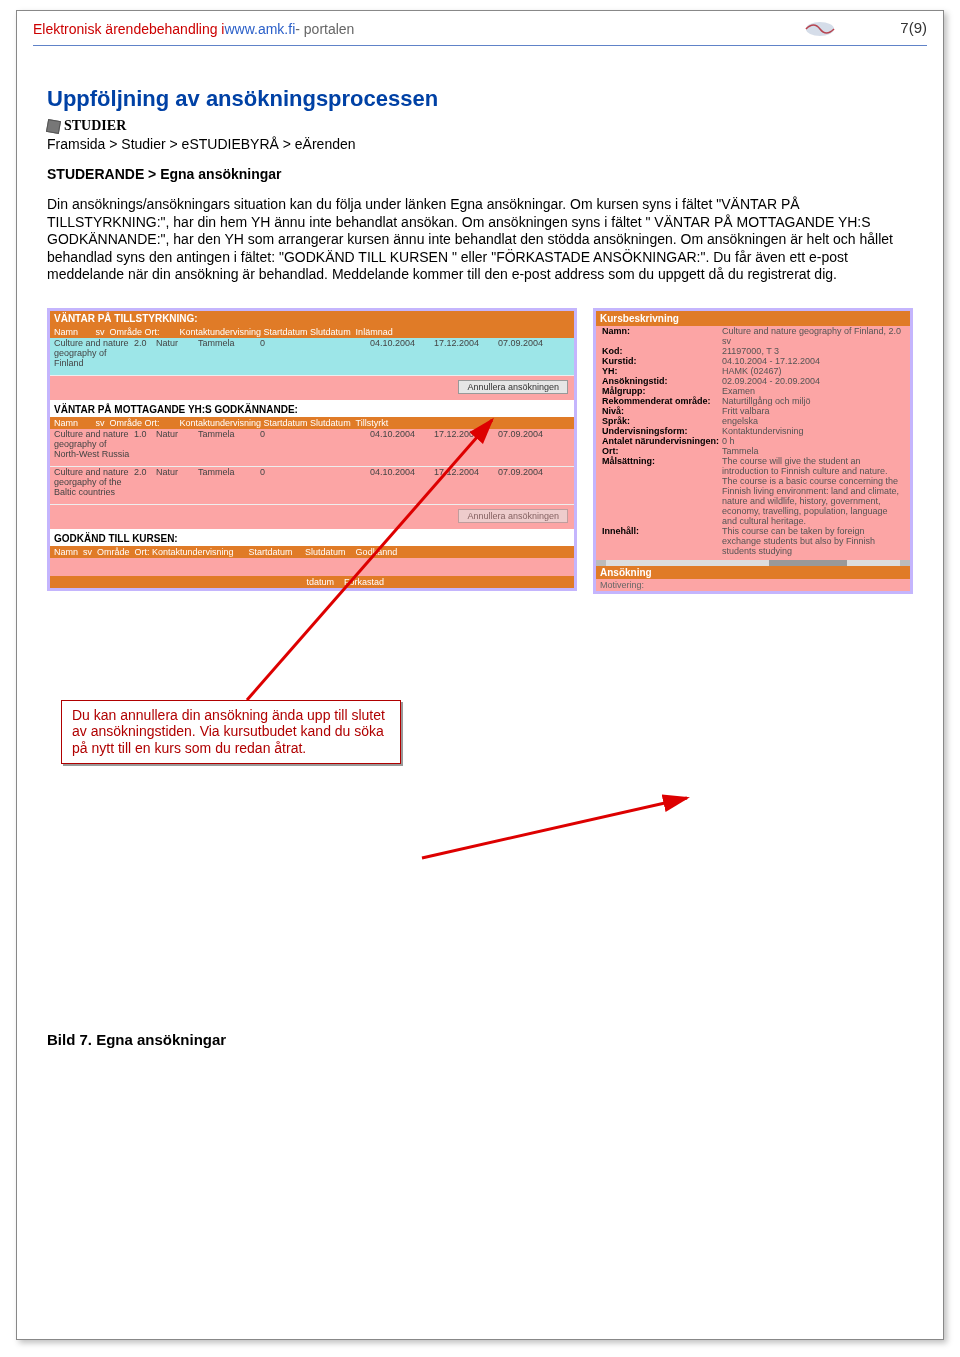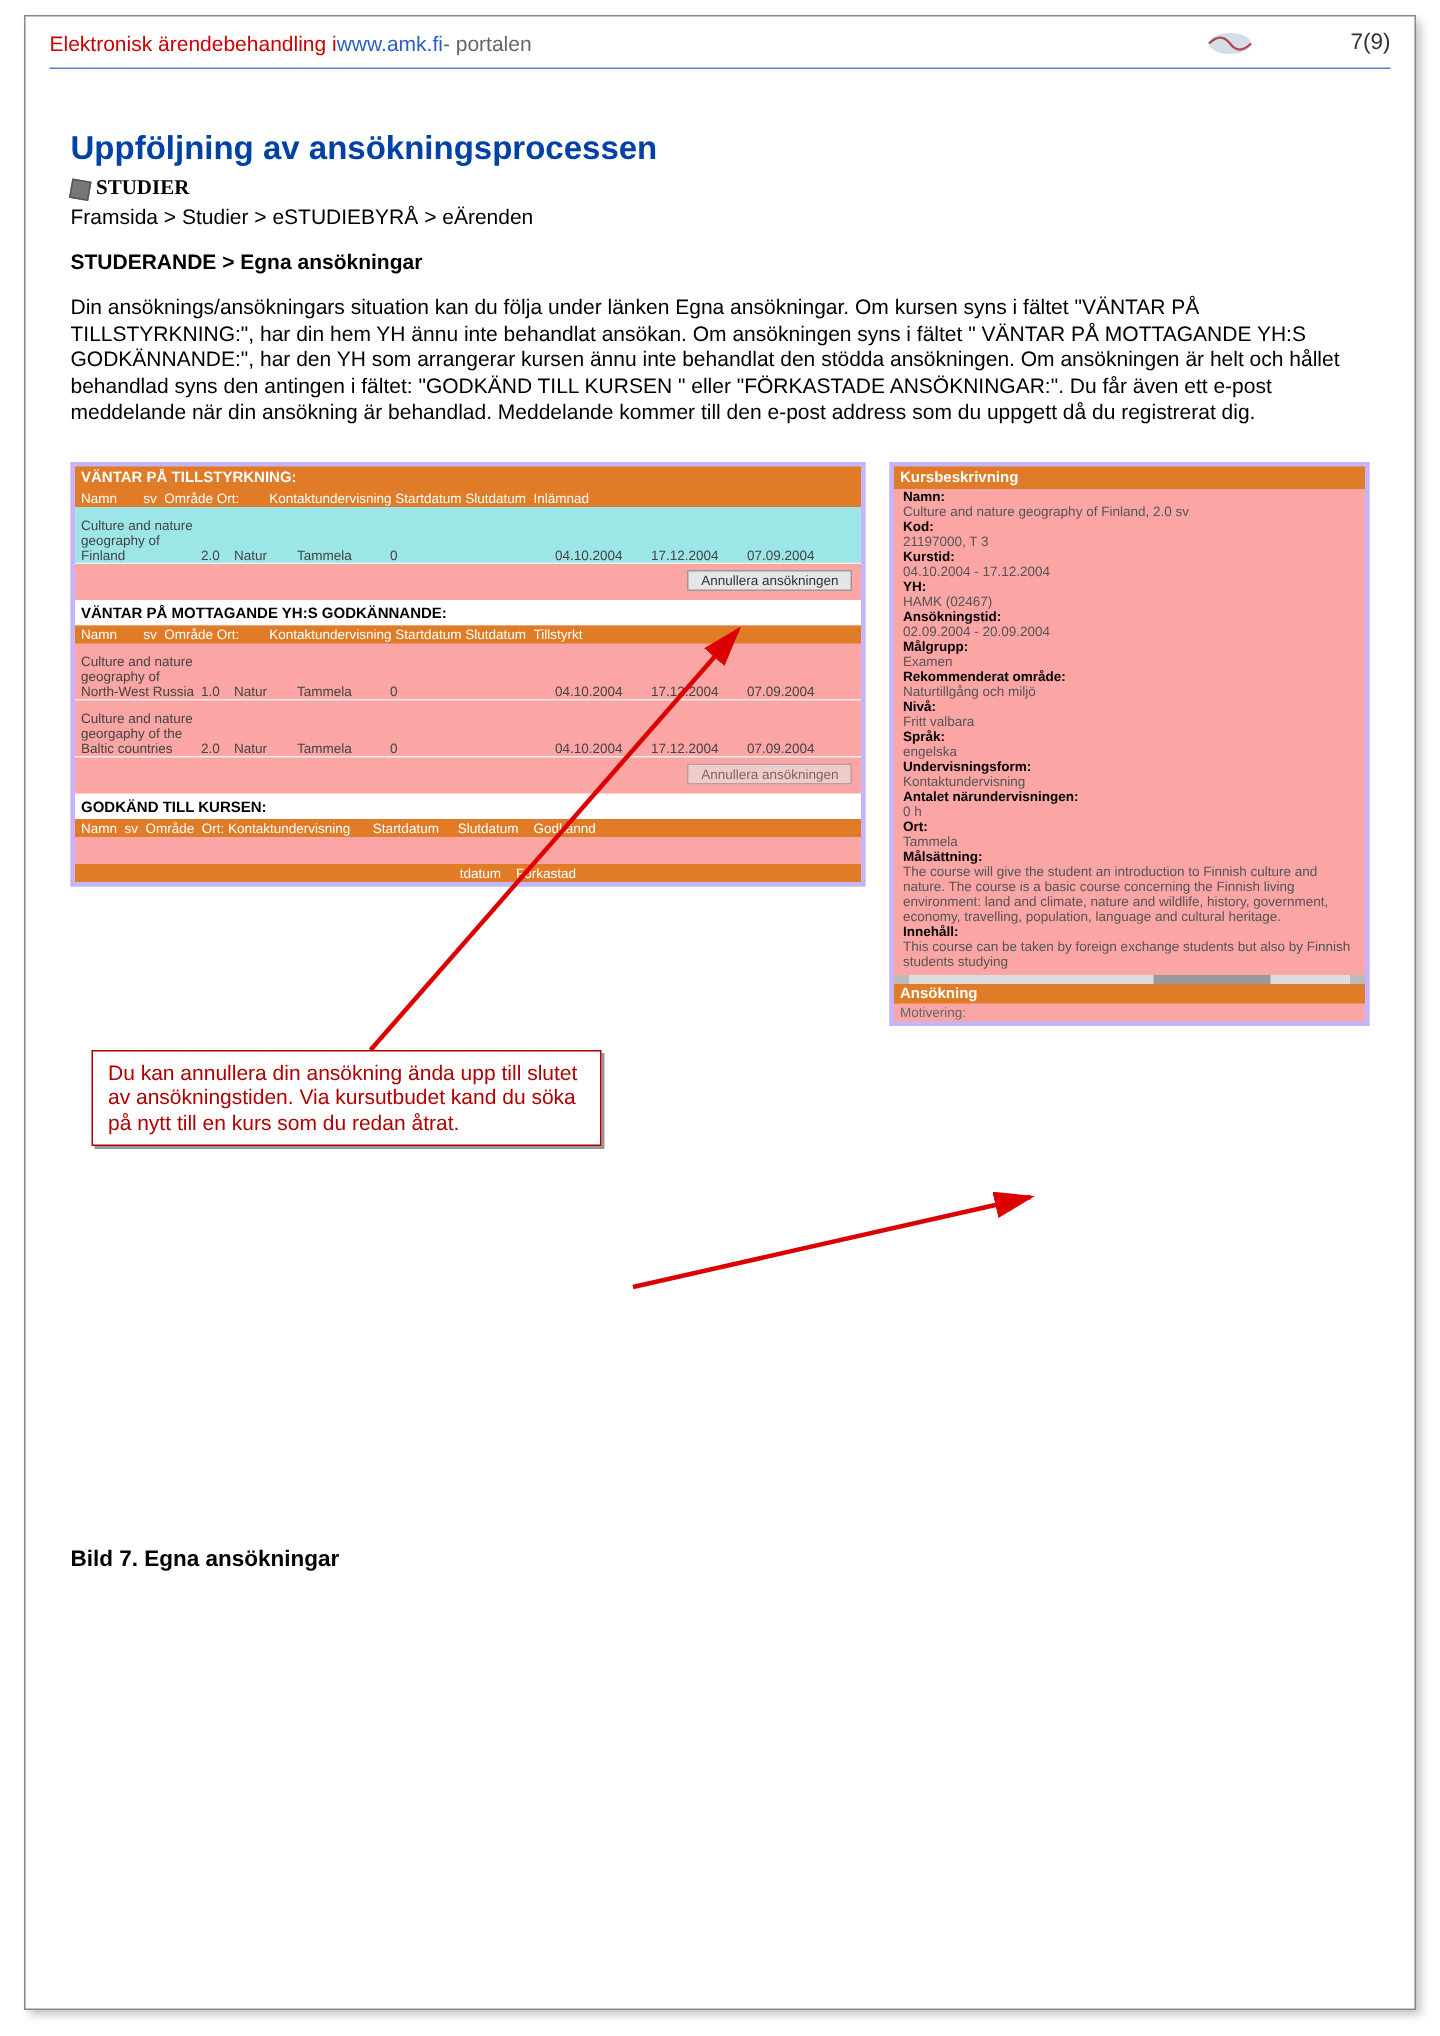--- a/index.html
+++ b/index.html
@@ -121,21 +121,21 @@
     font-size: 10px;
   }
   .orange-row {
     background: #e07b27;
     color: #fff;
     font-size: 9px;
     padding: 1px 4px;
   }
   .tbl-row {
     display:flex;
-    align-items:flex-end;
+    align-items:flex-start;
     padding: 0 4px;
     font-size: 9px;
     color: #444;
     min-height: 38px;
     border-bottom: 1px solid #eee;
   }
   .tbl-row.high { background:#9de6e8; }
   .c-name { width: 80px; }
   .c-sv   { width: 22px; }
   .c-omr  { width: 42px; }
@@ -155,21 +155,21 @@
     display:inline-block;
     background:#e6e6e6;
     border:1px solid #999;
     font-size:9px;
     padding:1px 8px;
     color:#333;
   }
   .btn-wrap { text-align:right; padding:4px 6px 6px 0; }
 
   
-  .kv { display:flex; padding:0 6px; font-size:9px; color:#333;flex-direction:column; }
+  .kv { display:flex; padding:0 6px; font-size:9px; color:#333; }
   .kv .k { width:120px; font-weight:bold; color:#000; }
   .kv .v { flex:1; color:#555; }
   .side-scroll {
     height: 6px; background:#ddd; position:relative; margin:4px 0 0 0;
   }
   .side-scroll .thumb { position:absolute; left:55%; width:25%; top:0; bottom:0; background:#999; }
   .side-ans { background:#e07b27; color:#fff; font-weight:bold; padding:1px 4px; font-size:10px; }
   .side-mot { font-size:9px; color:#666; padding:1px 4px; }
 
   

